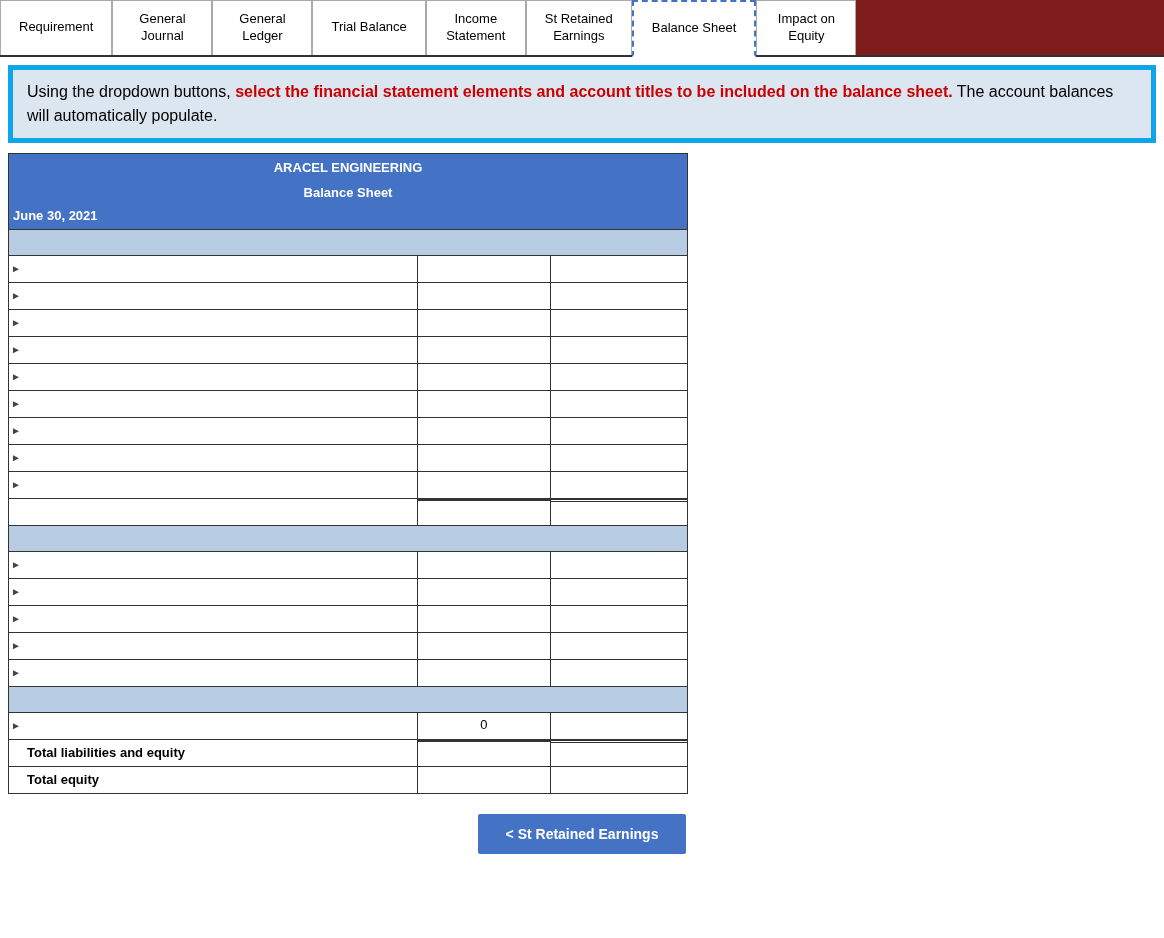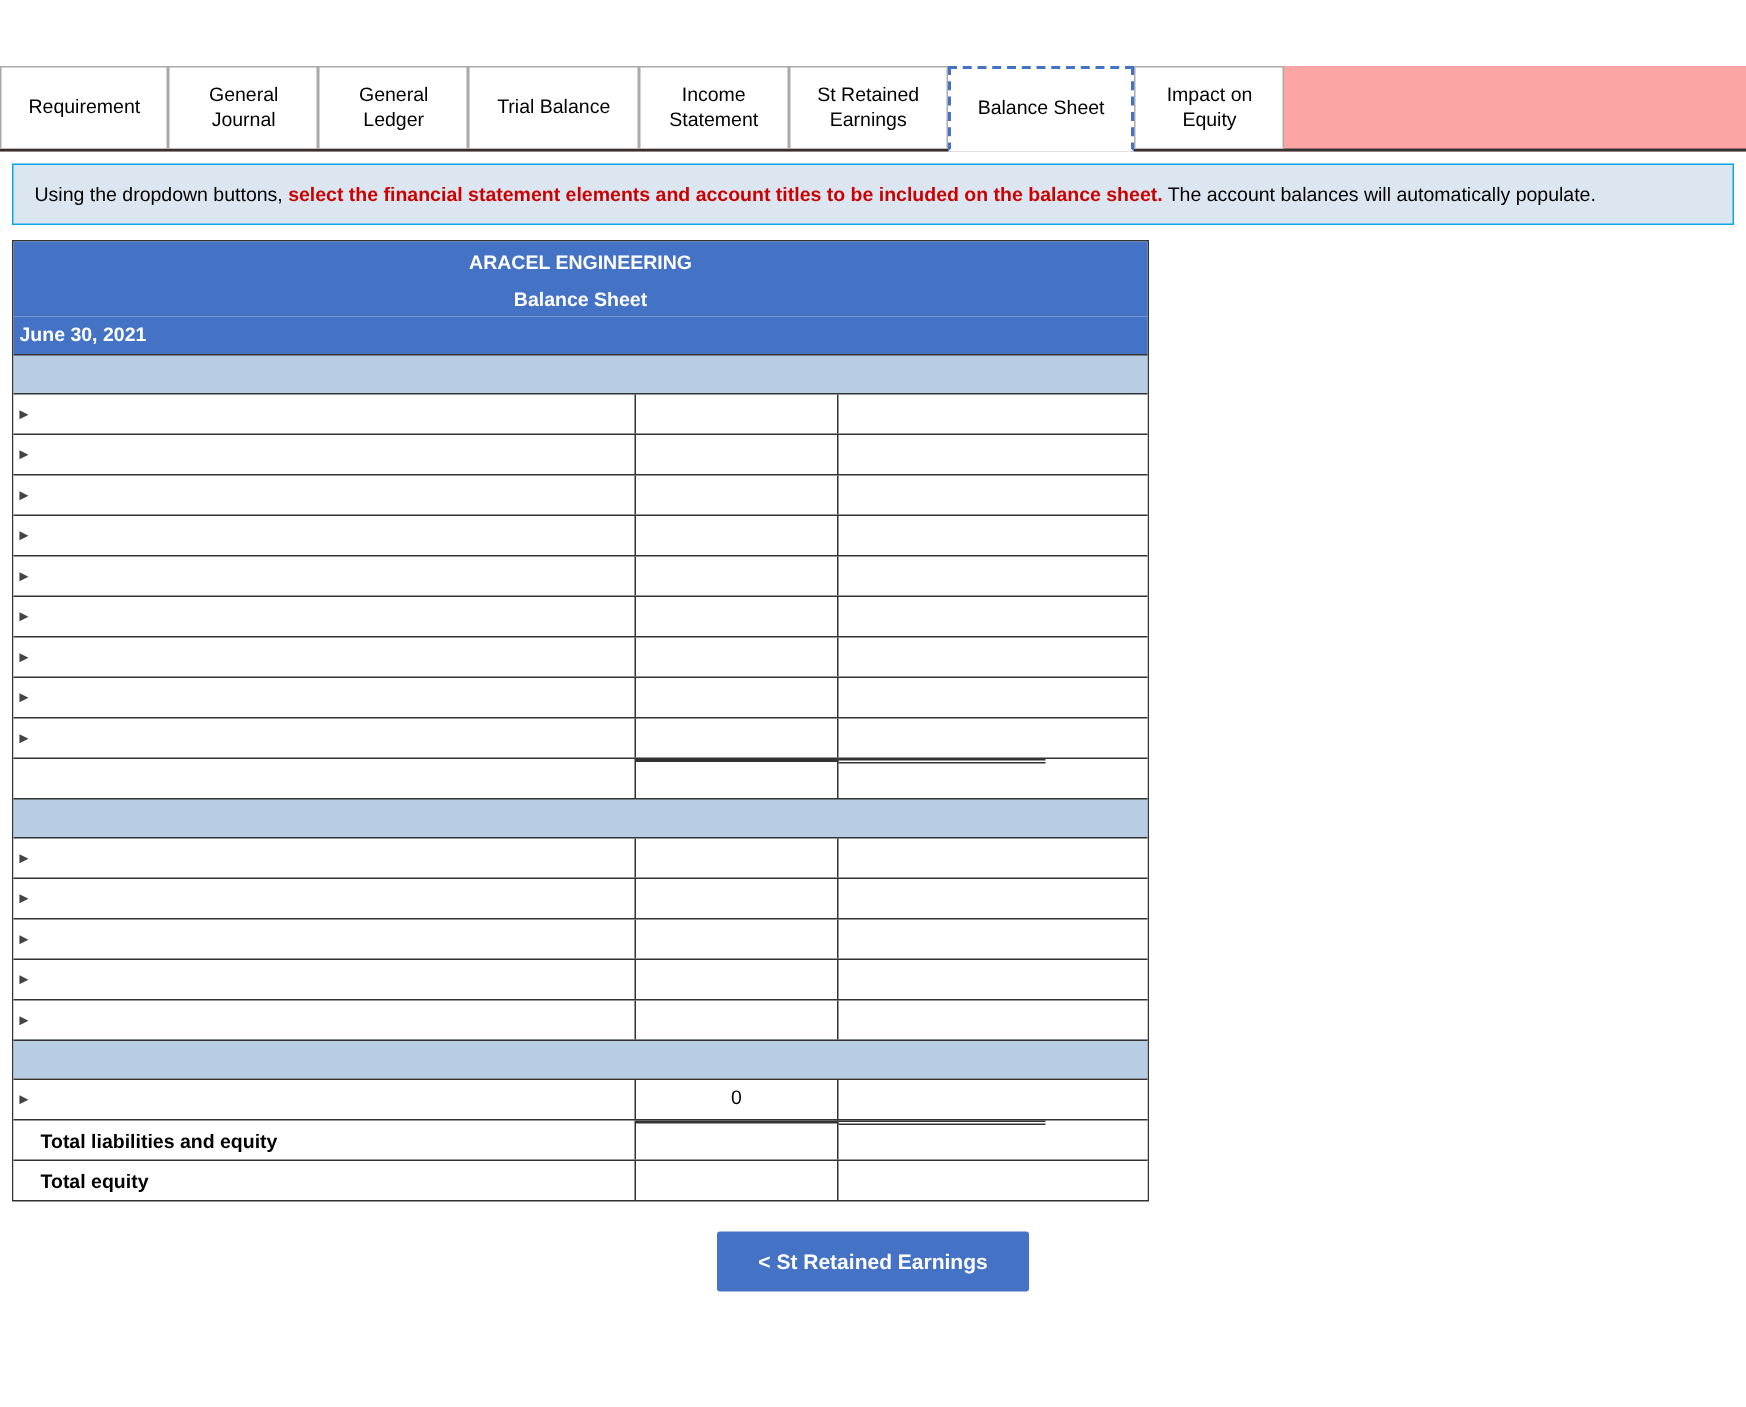--- a/index.html
+++ b/index.html
@@ -2,22 +2,21 @@
 <html><head>
   <meta charset="utf-8">
   <style>
     * { box-sizing: border-box; margin: 0; padding: 0; }
     body { font-family: Arial, sans-serif; font-size: 13px; background: #fff; width: 1164px; min-height: 938px; }
 
     
     .nav-tabs {
       display: flex;
       border-bottom: 2px solid #333;
-      background: #fca5a5;
-      margin-top: 44px;
+      background: #7f1d1d;
     }
     .nav-tab {
       padding: 10px 18px;
       border-right: 1px solid #aaa;
       border-top: 1px solid #aaa;
       border-left: 1px solid #aaa;
       cursor: pointer;
       text-align: center;
       font-size: 13px;
       background: #fff;
@@ -37,39 +36,39 @@
       background: #fff;
     }
     .nav-tab-gap {
       flex: 1;
       border-bottom: none;
     }
 
     
     .instruction-banner {
       background: #dce6f1;
-      border: 1px solid #0ea5e9;
+      border: 5px solid #0ea5e9;
       padding: 10px 14px;
       margin: 8px 8px 10px 8px;
-      font-size: 13px;
+      font-size: 16px;
       line-height: 1.5;
     }
     .instruction-banner .highlight {
       color: #c00;
       font-weight: bold;
     }
 
     
     .main-content {
       padding: 0 8px;
     }
 
     
     .bs-table-container {
-      width: 758px;
+      width: 680px;
       border: 1px solid #333;
     }
     .bs-header {
       background: #4472c4;
       color: #fff;
       text-align: center;
       padding: 6px 4px;
       font-size: 13px;
       font-weight: bold;
     }

